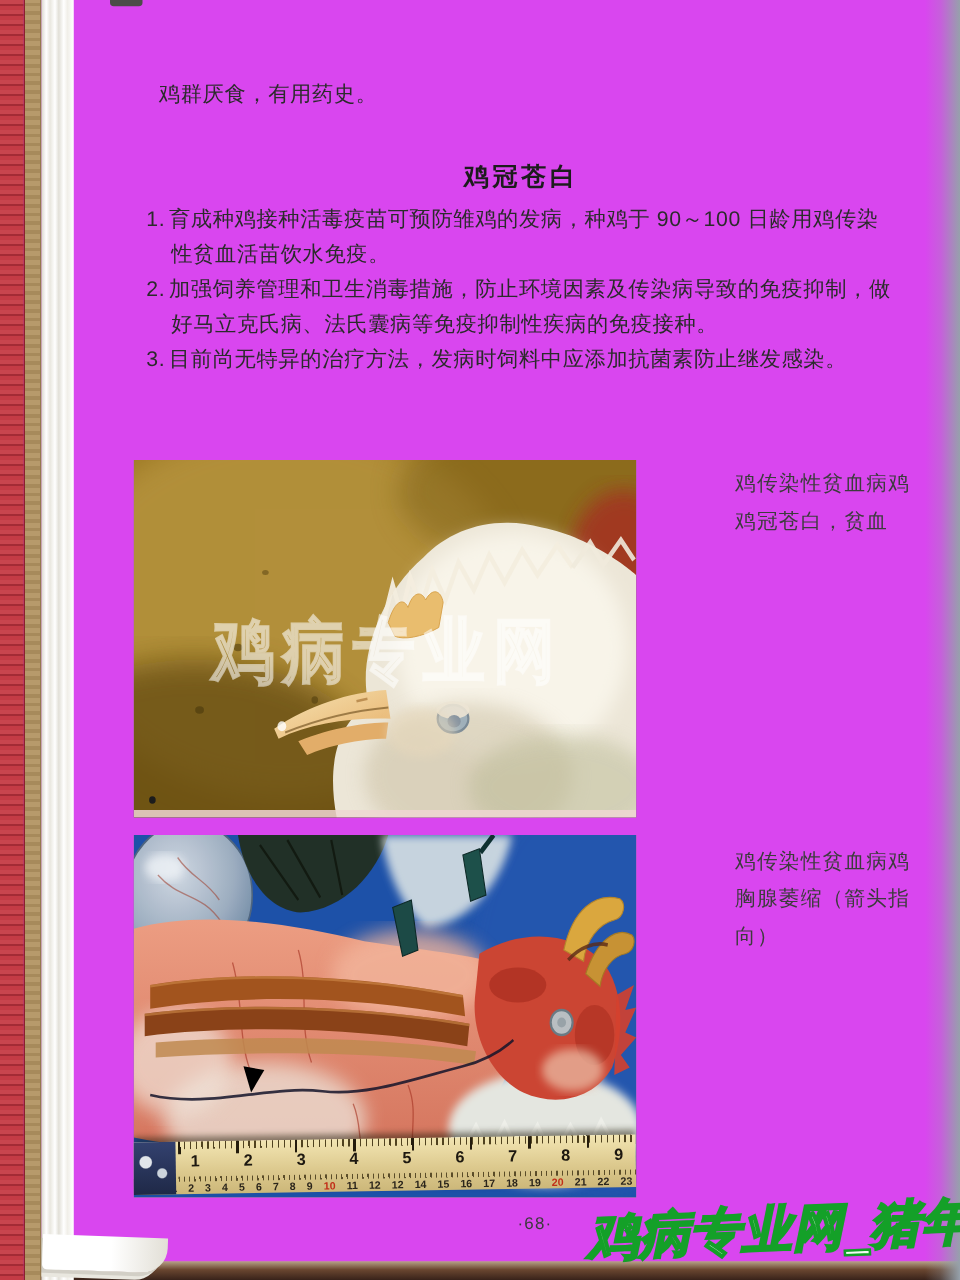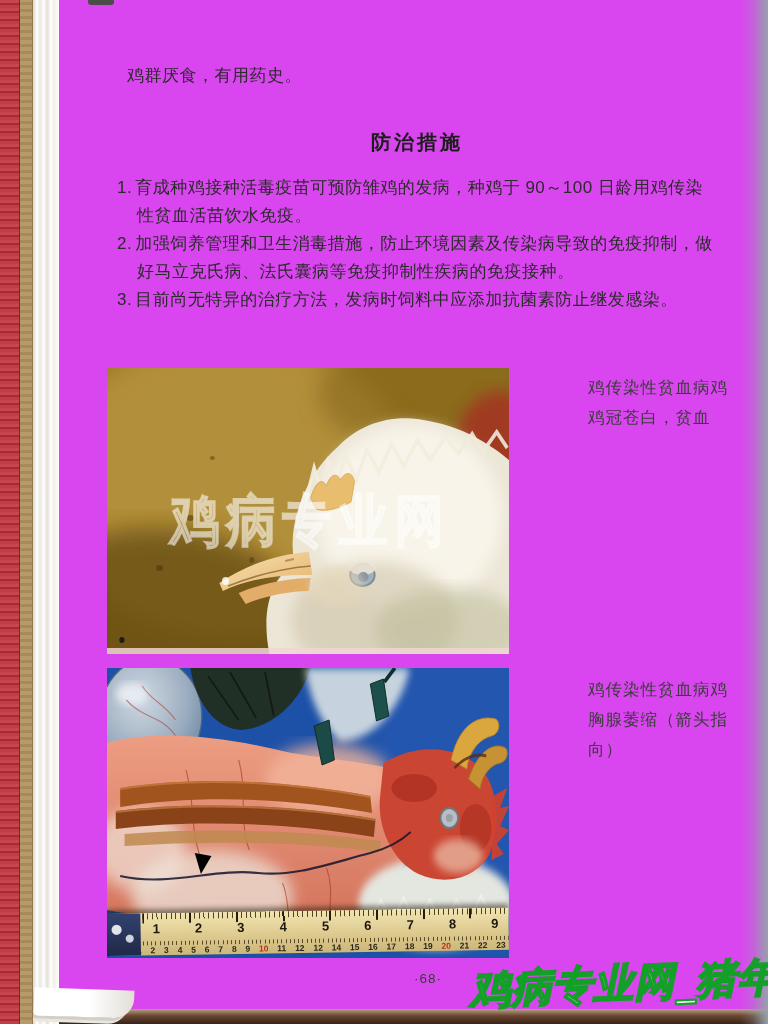--- a/index.html
+++ b/index.html
@@ -24,21 +24,21 @@
   .bottom-curl { position:absolute; left:34px; bottom:7px; width:100px; height:28px; z-index:5;
     background:linear-gradient(90deg,#ffffff 55%,#e2dfd6); border-radius:0 0 20px 4px;
     transform:rotate(2deg); box-shadow:-3px 3px 0 #d2cfc6,-6px 6px 0 #e9e7df; }
 
   
   .txt { position:absolute; color:#2b2b2b; font-size:17px; line-height:28px; letter-spacing:0.5px; }
   .intro { left:127px; top:62px; width:600px; }
   .bullet { left:117px; top:90px; width:610px; }
   .bullet b { color:#161616; }
   .heading { left:117px; top:128px; width:600px; text-align:center; font-weight:bold; font-size:20px; color:#1c1c1c; letter-spacing:3px; }
-  .list { left:117px; top:174px; width:601px; }
+  .list { left:117px; top:162px; width:601px; }
   .li { padding-left:20px; text-indent:-20px; }
   .li .num { margin-right:3px; }
 
   
   .photo { position:absolute; left:107px; width:402px; overflow:hidden; background:#888; }
   .photo svg { display:block; width:100%; height:100%; }
   .photo1 { top:368px; height:286px; }
   .photo2 { top:668px; height:290px; }
   .caption { position:absolute; left:588px; width:172px; font-size:16.5px; line-height:30px; color:#3c3c3c; letter-spacing:1px; }
   .caption span { display:block; }
@@ -81,21 +81,21 @@
 
   <div class="spine-red"></div>
   <div class="spine-tan"></div>
   <div class="edge-stack"></div>
   <div class="right-shadow"></div>
   <div class="top-mark"></div>
   <div class="bottom-band"></div>
   <div class="bottom-curl"></div>
 
   <div class="txt intro">鸡群厌食，有用药史。</div>
-  <div class="txt heading">防治措施</div>
+  <div class="txt heading">鸡冠苍白</div>
 
   <div class="txt list">
     <div class="li">
       <span class="num">1.</span><span>育成种鸡接种活毒疫苗可预防雏鸡的发病，种鸡于 90～100 日龄用鸡传染性贫血活苗饮水免疫。</span>
     </div>
     <div class="li">
       <span class="num">2.</span><span>加强饲养管理和卫生消毒措施，防止环境因素及传染病导致的免疫抑制，做好马立克氏病、法氏囊病等免疫抑制性疾病的免疫接种。</span>
     </div>
     <div class="li">
       <span class="num">3.</span><span>目前尚无特异的治疗方法，发病时饲料中应添加抗菌素防止继发感染。</span>

